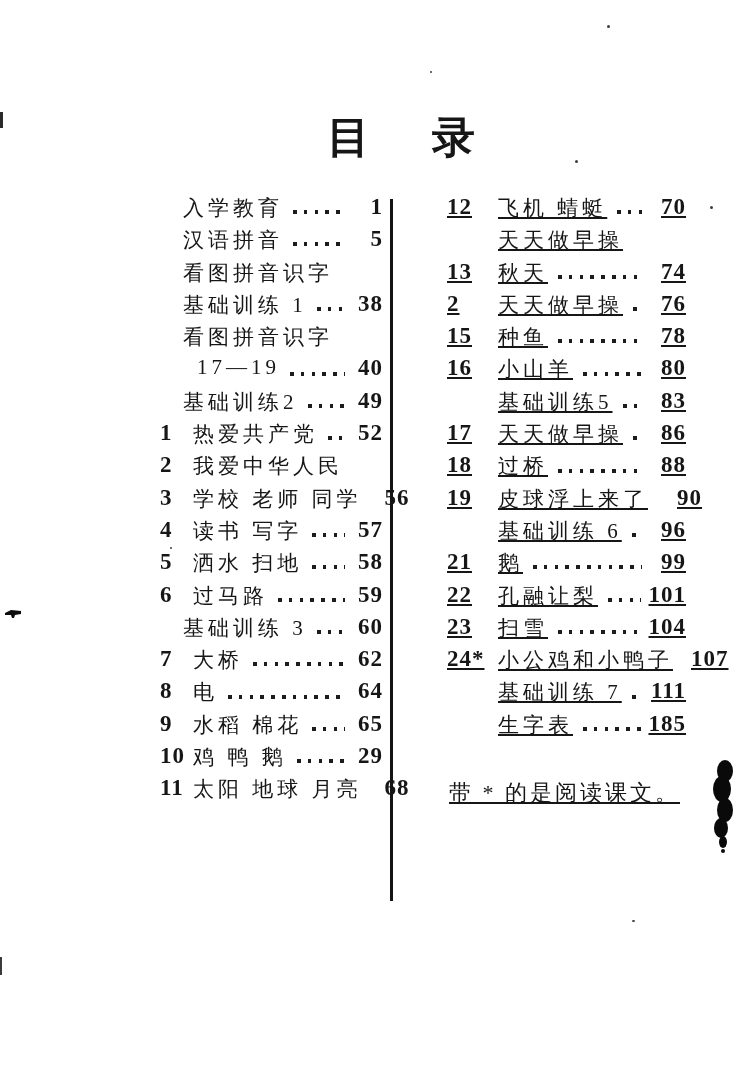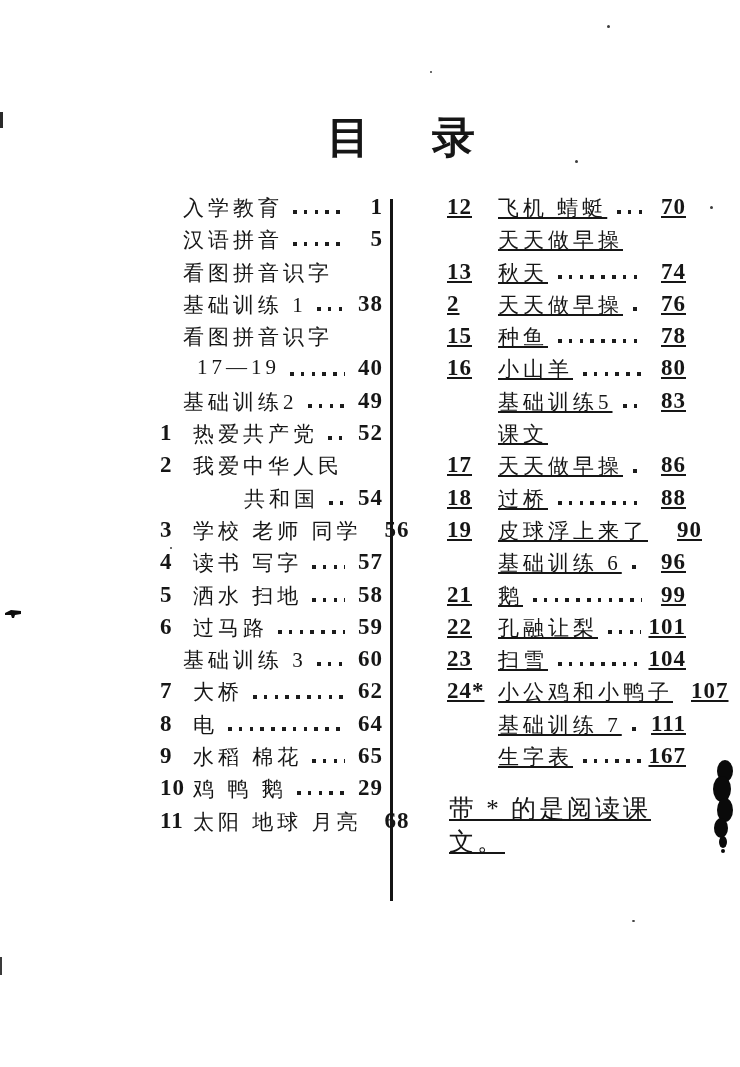--- a/index.html
+++ b/index.html
@@ -45,21 +45,21 @@
     background:repeating-linear-gradient(90deg,#1c1c1c 0 3.6px,transparent 3.6px 10.8px);
   }
   .page-num{
     flex:0 0 auto;text-align:right;
     font-size:23px;font-weight:bold;letter-spacing:1px;
   }
   .col-left .page-num{min-width:30px;}
   .col-right .page-num{min-width:36px;}
   .footnote{
     margin-top:34px;padding-left:50px;
-    font-size:25px;letter-spacing:3px;height:32px;
+    font-size:22px;letter-spacing:3px;height:32px;
     display:flex;align-items:center;
   }
   
   .ink-blot{position:absolute;left:708px;top:760px;}
   .edge-mark{position:absolute;left:5px;top:608px;}
   .edge-line-top{position:absolute;left:0;top:112px;width:3px;height:16px;background:#2a2a2a;}
   .edge-line-bottom{position:absolute;left:0;top:957px;width:2px;height:18px;background:#3a3a3a;}
   .speck{position:absolute;background:#3c3c3c;border-radius:50%;}
   .speck.s1{left:607px;top:25px;width:3px;height:3px;}
   .speck.s2{left:430px;top:71px;width:2px;height:2px;}
@@ -121,26 +121,20 @@
         <div class="row lesson">
           <span class="num">1</span>
           <span class="label">热爱共产党</span>
           <span class="leader"></span>
           <span class="page-num">52</span>
         </div>
         <div class="row lesson">
           <span class="num">2</span>
           <span class="label">我爱中华人民</span>
         </div>
-        <div class="row sub2">
-          <span class="num"></span>
-          <span class="label">共和国</span>
-          <span class="leader"></span>
-          <span class="page-num">54</span>
-        </div>
         <div class="row lesson">
           <span class="num">3</span>
           <span class="label">学校 老师 同学</span>
           <span class="leader"></span>
           <span class="page-num">56</span>
         </div>
         <div class="row lesson">
           <span class="num">4</span>
           <span class="label">读书 写字</span>
           <span class="leader"></span>
@@ -231,24 +225,20 @@
           <span class="label">小山羊</span>
           <span class="leader"></span>
           <span class="page-num">80</span>
         </div>
         <div class="row section">
           <span class="num"></span>
           <span class="label">基础训练5</span>
           <span class="leader"></span>
           <span class="page-num">83</span>
         </div>
-        <div class="row section">
-          <span class="num"></span>
-          <span class="label">课文</span>
-        </div>
         <div class="row lesson">
           <span class="num">17</span>
           <span class="label">天天做早操</span>
           <span class="leader"></span>
           <span class="page-num">86</span>
         </div>
         <div class="row lesson">
           <span class="num">18</span>
           <span class="label">过桥</span>
           <span class="leader"></span>
@@ -293,21 +283,21 @@
         <div class="row section">
           <span class="num"></span>
           <span class="label">基础训练 7</span>
           <span class="leader"></span>
           <span class="page-num">111</span>
         </div>
         <div class="row section">
           <span class="num"></span>
           <span class="label">生字表</span>
           <span class="leader"></span>
-          <span class="page-num">167</span>
+          <span class="page-num">185</span>
         </div>
         <div class="footnote">带 * 的是阅读课文。</div>
       </div>
   </div>
 
   <svg class="ink-blot" width="30" height="94" viewBox="0 0 30 94">
     <ellipse cx="17" cy="11" rx="8" ry="11" fill="#0a0a0a"></ellipse>
     <ellipse cx="14" cy="29" rx="9" ry="13" fill="#0a0a0a"></ellipse>
     <ellipse cx="17" cy="50" rx="8" ry="12" fill="#0a0a0a"></ellipse>
     <ellipse cx="13" cy="68" rx="7" ry="10" fill="#0a0a0a"></ellipse>

